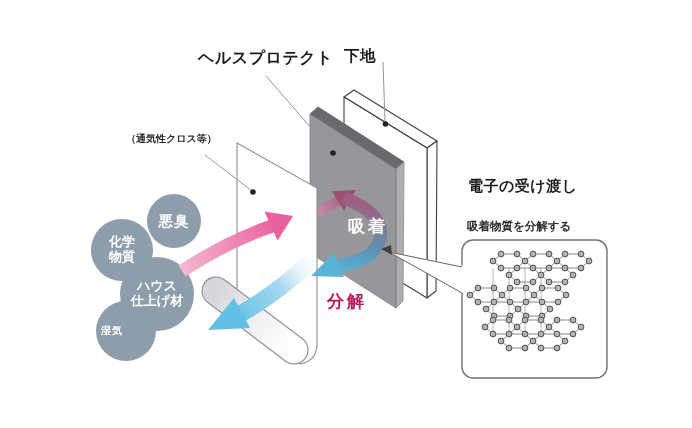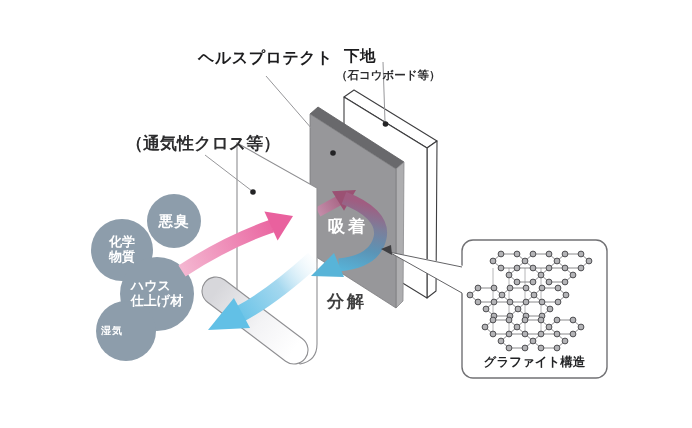--- a/index.html
+++ b/index.html
@@ -8,31 +8,31 @@
     font-family:Liberation Sans, sans-serif;
   }
   .stage svg{position:absolute;left:0;top:0;}
   .txt{position:absolute;color:#222325;white-space:nowrap;}
   .lbl-title{font-weight:bold;color:#1c1c1e;}
   .hp-title{left:198px;top:48px;font-size:16px;letter-spacing:.5px;}
   .hp-sub{left:198px;top:69px;font-size:12px;font-weight:600;color:#2c2c2e;}
   .base-title{left:344px;top:46px;font-size:15.5px;letter-spacing:.5px;}
   .base-sub{left:336px;top:68px;font-size:11.5px;font-weight:600;color:#2c2c2e;}
   .fin-title{left:138px;top:112px;font-size:15.5px;letter-spacing:.5px;}
-  .fin-sub{left:126px;top:132px;font-size:17px;font-weight:600;color:#2c2c2e;}
+  .fin-sub{left:126px;top:132px;font-size:10px;font-weight:600;color:#2c2c2e;}
   .elec-title{left:468px;top:177px;font-size:15px;font-weight:bold;color:#1c1c1e;letter-spacing:.5px;}
   .elec-d1{left:467px;top:202px;font-size:11.5px;font-weight:700;color:#2a2a2c;}
   .elec-d2{left:467px;top:219px;font-size:11.5px;font-weight:700;color:#2a2a2c;}
   .proc{position:absolute;transform:translate(-50%,-50%);font-weight:bold;font-size:17px;letter-spacing:3px;}
-  .adsorb{left:348px;top:226px;color:#ffffff;}
-  .decomp{left:347px;top:301px;color:#404040;}
+  .adsorb{left:368px;top:226px;color:#ffffff;}
+  .decomp{left:347px;top:301px;color:#be185d;}
   .graphite-cap{position:absolute;left:462px;top:354px;width:145px;text-align:center;
     font-size:12.5px;font-weight:bold;color:#222325;}
   .bubble-txt{position:absolute;transform:translate(-50%,-50%);color:#fff;font-weight:600;
-    text-align:left;line-height:1.15;}
+    text-align:center;line-height:1.15;}
   .bubble-txt span{display:block;}
   .bubble-txt span:empty{display:none;}
   .bt-1{left:174px;top:221px;font-size:14.5px;letter-spacing:1px;}
   .bt-2{left:122px;top:250px;font-size:13px;}
   .bt-3{left:157px;top:294px;font-size:13px;}
   .bt-4{left:112px;top:331px;font-size:10px;letter-spacing:1px;}
 </style>
 </head>
 <body>
 
@@ -215,29 +215,29 @@
     <g fill="#232325">
       <circle cx="253" cy="192" r="2.8"></circle>
       <circle cx="333" cy="153" r="2.8"></circle>
       <circle cx="385.5" cy="124" r="2.8"></circle>
     </g>
   </svg>
 
   <div class="txt lbl-title hp-title">ヘルスプロテクト</div>
 
   <div class="txt lbl-title base-title">下地</div>
-  <div class="txt base-sub">（石コウボード等）</div>
 
   <div class="txt fin-sub">（通気性クロス等）</div>
 
+  <div class="txt elec-title">電子の受け渡し</div>
+  <div class="txt elec-d2">吸着物質を分解する</div>
 
   <div class="proc adsorb">吸着</div>
   <div class="proc decomp">分解</div>
 
-  <div class="graphite-cap">グラファイト構造</div>
 
   <div class="bubble-txt bt-1">
     <span>悪臭</span>
 
   </div>
   <div class="bubble-txt bt-2">
     <span>化学</span>
     <span>物質</span>
   </div>
   <div class="bubble-txt bt-3">

